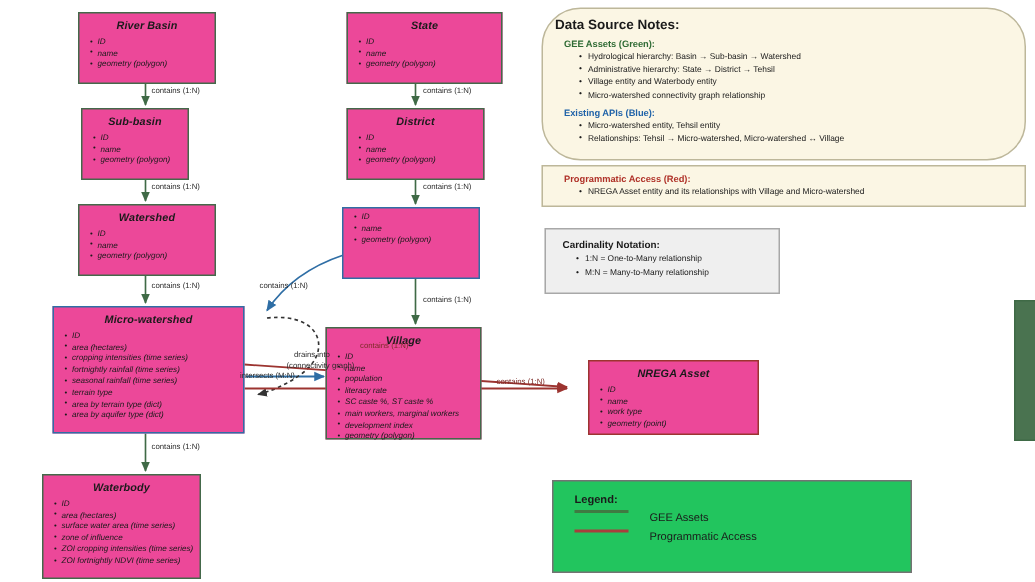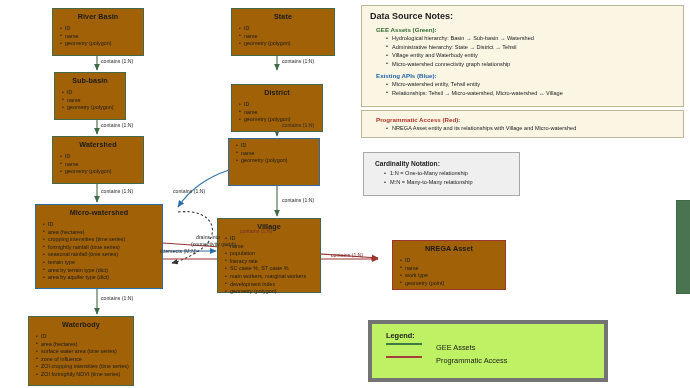--- a/index.html
+++ b/index.html
@@ -1,21 +1,21 @@
 <!DOCTYPE html>
 <html><head>
 <meta charset="utf-8">
 <style>
   html,body{margin:0;padding:0;background:#ffffff;}
   body{width:690px;height:388px;position:relative;overflow:hidden;
        font-family:"Liberation Sans",sans-serif;color:#1a1a1a;}
   .canvas{position:absolute;inset:0;}
   svg.wires{position:absolute;left:0;top:0;width:690px;height:388px;overflow:visible;}
 
-  .entity{position:absolute;background:#a16207;box-sizing:border-box;}
+  .entity{position:absolute;background:#ec4899;box-sizing:border-box;font-style:italic;}
   .entity .etitle{text-align:center;font-weight:bold;font-size:7.2px;line-height:10px;
        padding-top:3px;letter-spacing:.1px;}
   .entity ul{list-style:none;margin:0;padding:3px 0 2px 7px;}
   .entity li{font-size:5.4px;line-height:7.6px;white-space:nowrap;position:relative;padding-left:5px;}
   .entity li:before{content:"\2022";position:absolute;left:0;top:-0.3px;font-size:5px;}
 
   .green{border:1.1px solid #44694a;}
   .blue{border:1.1px solid #2f6ea5;}
   .red{border:1.1px solid #9c3430;}
 
@@ -32,21 +32,21 @@
   .notes ul{list-style:none;margin:0;padding:0 0 0 24px;}
   .notes li{font-size:5.6px;line-height:8.6px;position:relative;padding-left:6px;white-space:nowrap;}
   .notes li:before{content:"\2022";position:absolute;left:0;top:-0.5px;}
 
   .card{background:#efefef;border:1px solid #a8a8a8;}
   .card .ctitle{font-weight:bold;font-size:6.6px;padding:7px 0 2px 11px;}
   .card ul{list-style:none;margin:0;padding:0 0 0 20px;}
   .card li{font-size:5.6px;line-height:9px;position:relative;padding-left:6px;white-space:nowrap;}
   .card li:before{content:"\2022";position:absolute;left:0;top:-0.5px;}
 
-  .legend{background:#bef264;border:4px solid #737373;}
+  .legend{background:#22c55e;border:1px solid #737373;}
   .legend .ltitle{font-weight:bold;font-size:7.4px;padding:7px 0 3px 14px;}
   .legend .row{display:flex;align-items:flex-start;padding:0 0 4px 14px;}
   .legend .swatch{width:36px;height:2.4px;margin-right:14px;}
   .legend .lbl{font-size:7.4px;}
 
   .edgebar{position:absolute;}
 </style>
 </head>
 <body>
 
@@ -143,21 +143,21 @@
 
   <div class="entity green" style="left:231px;top:8px;width:104px;height:48px;">
     <div class="etitle">State</div>
     <ul>
       <li>ID</li>
       <li>name</li>
       <li>geometry (polygon)</li>
     </ul>
   </div>
 
-  <div class="entity green" style="left:231px;top:72px;width:92px;height:48px;margin-top:12px;">
+  <div class="entity green" style="left:231px;top:72px;width:92px;height:48px;">
     <div class="etitle">District</div>
     <ul>
       <li>ID</li>
       <li>name</li>
       <li>geometry (polygon)</li>
     </ul>
   </div>
 
   <div class="entity blue" style="left:228px;top:138px;width:92px;height:48px;">
     <ul>
@@ -201,21 +201,21 @@
   <div class="rel" style="left:282px;top:197px;">contains (1:N)</div>
   <div class="rel" style="left:173px;top:188px;">contains (1:N)</div>
 
   <div class="rel" style="left:160px;top:248px;">intersects (M:N)</div>
   <div class="rel" style="left:196px;top:234px;">drains into</div>
   <div class="rel" style="left:191px;top:241px;">(connectivity graph)</div>
 
   <div class="rel red-lbl" style="left:240px;top:228px;">contains (1:N)</div>
   <div class="rel red-lbl" style="left:331px;top:252px;">contains (1:N)</div>
 
-  <div class="panel notes" style="left:361px;top:5px;width:323px;height:102px;">
+  <div class="panel notes" style="left:361px;top:5px;width:323px;height:102px;border-radius:26px;">
     <div class="ptitle">Data Source Notes:</div>
     <div class="sect g">GEE Assets (Green):</div>
     <ul>
       <li>Hydrological hierarchy: Basin → Sub-basin → Watershed</li>
       <li>Administrative hierarchy: State → District → Tehsil</li>
       <li>Village entity and Waterbody entity</li>
       <li>Micro-watershed connectivity graph relationship</li>
     </ul>
     <div class="sect b">Existing APIs (Blue):</div>
     <ul>

